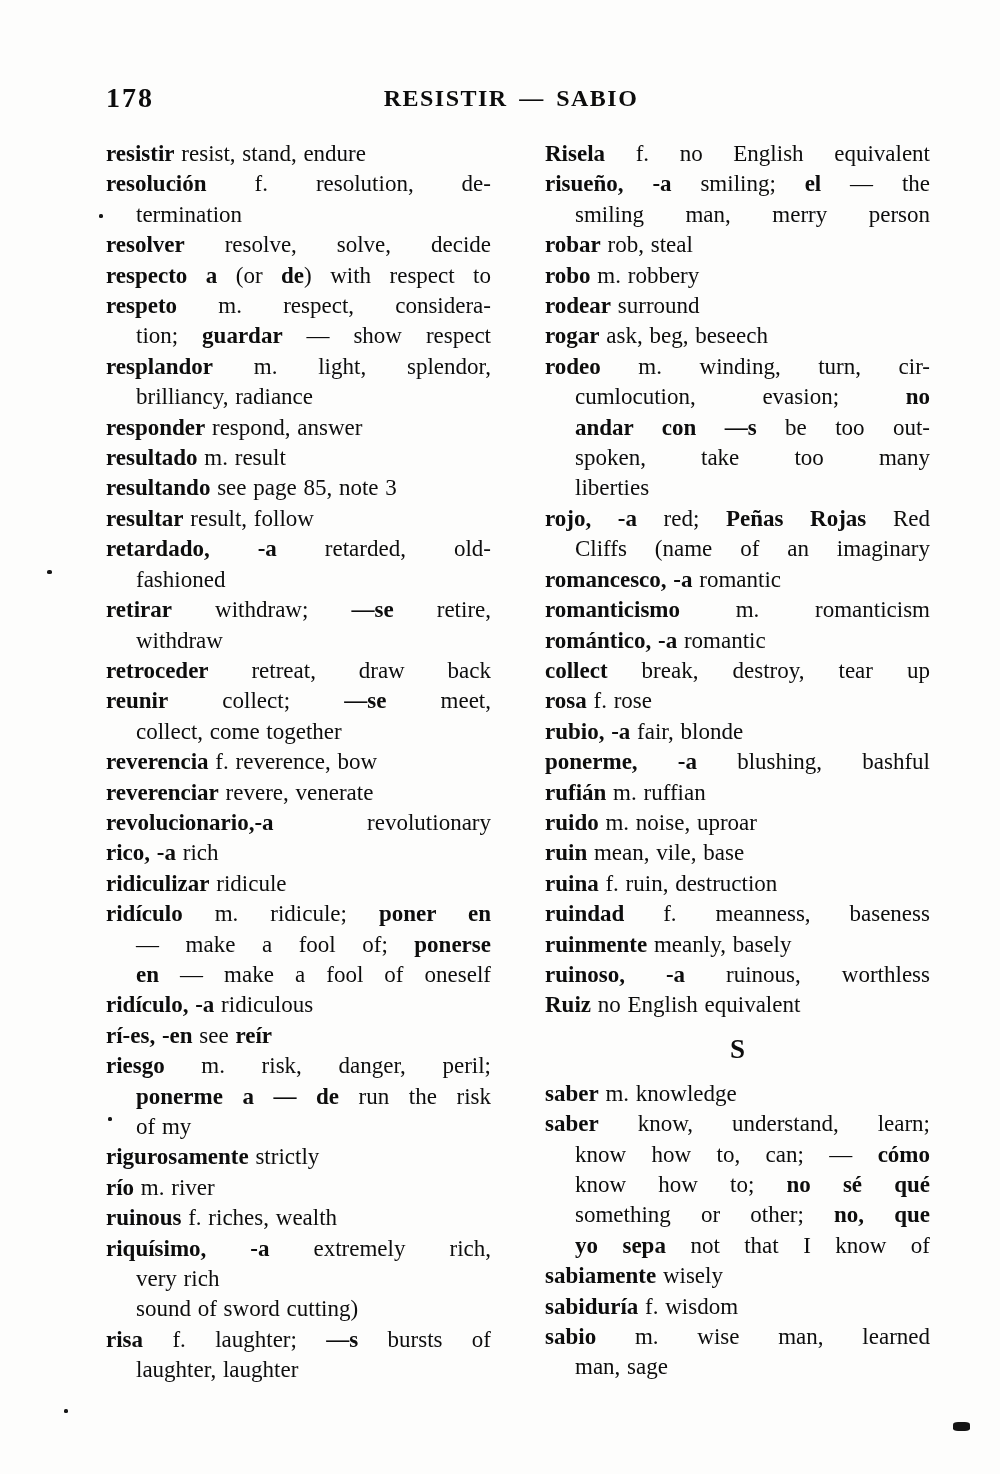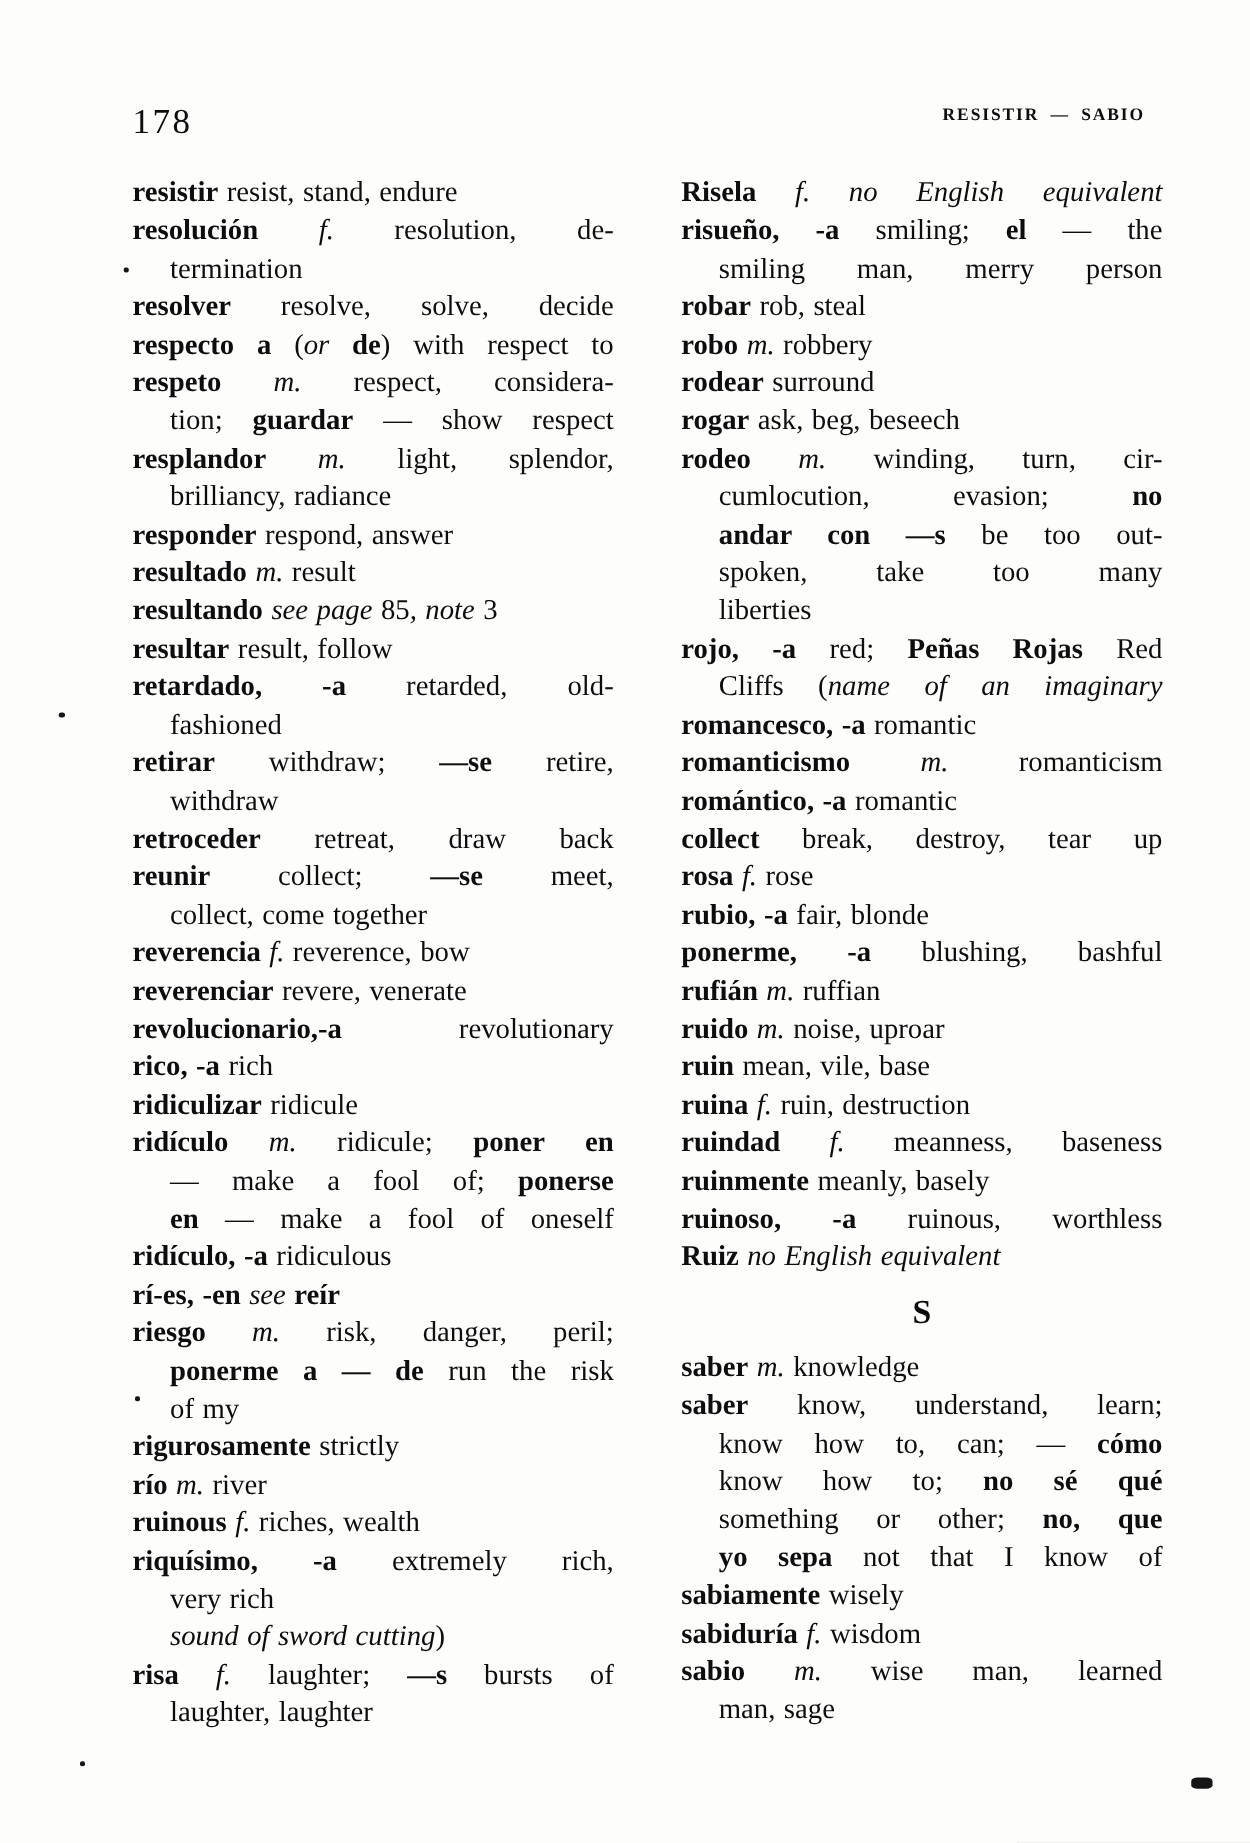--- a/index.html
+++ b/index.html
@@ -10,46 +10,46 @@
     color:#0d0d0d;
     font-family:"Liberation Serif","DejaVu Serif",serif;
     overflow:hidden;
     margin:0 auto;
   }
   .running-header{
     position:absolute;top:82px;left:106px;right:84px;height:32px;
   }
   .page-number{
     position:absolute;left:0;top:0;
-    font-size:28px;font-weight:400;letter-spacing:2px;
+    font-size:28px;font-weight:700;letter-spacing:2px;
   }
   .running-title{
     position:absolute;left:0;right:0;top:3px;
-    text-align:right;
-    font-size:14px;font-weight:700;letter-spacing:1.5px;
+    text-align:center;
+    font-size:24px;font-weight:700;letter-spacing:1.5px;
     word-spacing:4px;
   }
   .content{
     position:absolute;top:139px;left:106px;
     display:flex;gap:54px;
   }
   .col{width:385px;}
   .line{
     font-size:23px;line-height:30.4px;
     text-align:left;
     word-spacing:1px;
   }
   .line.j{
     text-align:justify;
     text-align-last:justify;
     -moz-text-align-last:justify;
   }
   .line.ind{padding-left:30px;}
   .s-b{font-weight:700;}
-  .s-i{font-style:italic;}
+  .s-i{}
   .section-letter{
     height:58px;
     display:flex;align-items:center;justify-content:center;
     font-size:27px;font-weight:700;
   }
   .artifact{position:absolute;background:#151515;border-radius:40%;}
   .a1{left:99px;top:214px;width:4px;height:4px;}
   .a2{left:47px;top:570px;width:5px;height:4px;}
   .a3{left:108px;top:1117px;width:4px;height:4px;}
   .a4{left:64px;top:1409px;width:4px;height:4px;}

